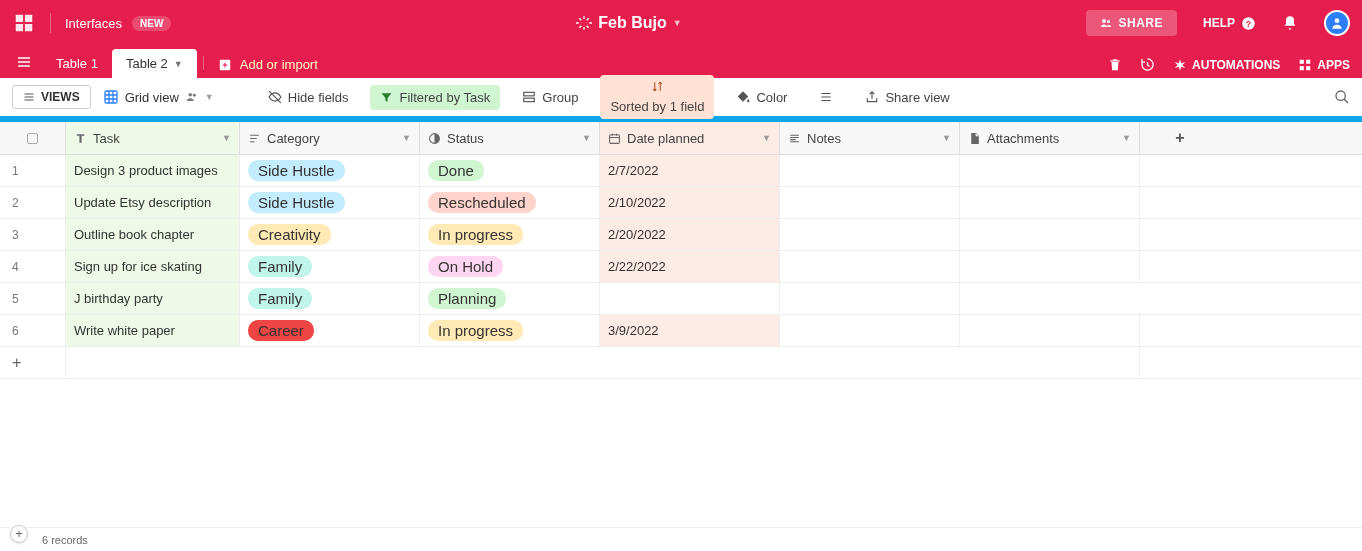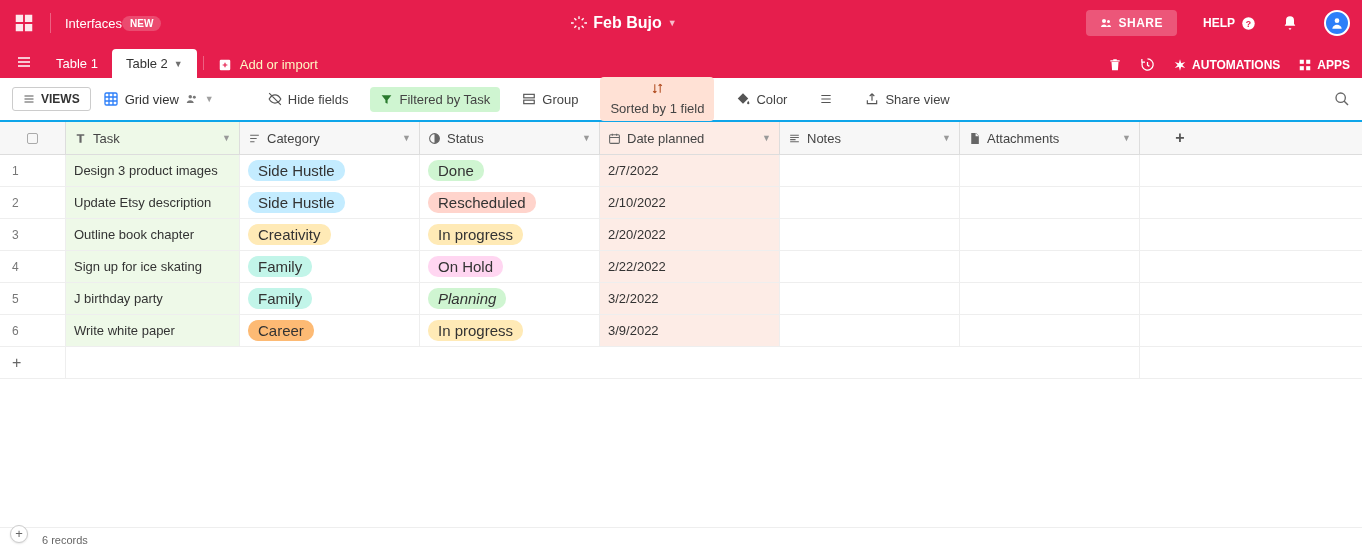--- a/index.html
+++ b/index.html
@@ -1,41 +1,41 @@
 <!DOCTYPE html>
 <html><head>
 <meta charset="utf-8">
 <style>
 * { box-sizing: border-box; margin: 0; padding: 0; }
 body { font-family: -apple-system, BlinkMacSystemFont, "Segoe UI", Helvetica, Arial, sans-serif; font-size: 13px; color: #333; background: #fff; width: 1362px; height: 551px; overflow: hidden; position: relative; }
 
 .topbar { background: #e61e4d; height: 46px; display: flex; align-items: center; padding: 0 12px; color: #fff; }
 .logo { width: 24px; height: 24px; display: flex; align-items: center; justify-content: center; }
 .divider-v { width: 1px; height: 20px; background: rgba(255,255,255,0.3); margin: 0 14px; }
-.interfaces { font-weight: 500; font-size: 13px; }
+.interfaces { font-weight: 500; font-size: 13px; margin-right: 10px; }
 .badge-new { background: rgba(255,255,255,0.2); border-radius: 10px; padding: 2px 8px; font-size: 10px; font-weight: 600; }
 .topbar-center { flex: 1; display: flex; align-items: center; justify-content: center; gap: 6px; }
 .base-title { font-weight: 600; font-size: 16px; }
 .topbar-right { display: flex; align-items: center; gap: 26px; }
 .share-btn { background: rgba(255,255,255,0.25); border-radius: 4px; padding: 6px 14px; display: flex; align-items: center; gap: 6px; font-weight: 700; font-size: 12px; letter-spacing: 0.5px; cursor: pointer; }
 .help { display: flex; align-items: center; gap: 6px; font-size: 12px; font-weight: 600; cursor: pointer; }
 .avatar { width: 26px; height: 26px; border-radius: 50%; background: #2d7ff9; border: 2px solid #fff; display: flex; align-items: center; justify-content: center; }
 
 .tabbar { background: #e61e4d; height: 32px; display: flex; align-items: flex-end; padding: 0 12px; }
 .hamburger { color: #fff; padding: 0 10px 8px 4px; cursor: pointer; }
 .tab { padding: 7px 14px; font-size: 13px; border-radius: 4px 4px 0 0; cursor: pointer; display: flex; align-items: center; gap: 6px; }
 .tab-inactive { color: #ffffff; }
 .tab-active { background: #fff; color: #333; font-weight: 500; }
 .caret { font-size: 9px; opacity: 0.7; }
 .tab-sep { width: 1px; height: 14px; background: rgba(255,255,255,0.3); margin: 0 6px 8px; }
 .add-import { color: #fef9c3; display: flex; align-items: center; gap: 8px; padding: 0 8px 6px; cursor: pointer; }
 .tabbar-right { margin-left: auto; display: flex; align-items: center; gap: 18px; padding-bottom: 6px; color: #fff; }
 .tabbar-right-item { display: flex; align-items: center; gap: 5px; font-size: 12px; font-weight: 600; cursor: pointer; }
 
-.toolbar { height: 44px; border-bottom: 2px solid #0ea5e9; display: flex; align-items: center; padding: 0 12px; gap: 12px; }
+.toolbar { height: 44px; border-bottom: 6px solid #0ea5e9; display: flex; align-items: center; padding: 0 12px; gap: 12px; }
 .views-btn { border: 1px solid #ccc; border-radius: 3px; padding: 4px 10px; display: flex; align-items: center; gap: 6px; font-weight: 600; font-size: 12px; cursor: pointer; }
 .gridview { display: flex; align-items: center; gap: 6px; color: #2d7ff9; font-weight: 500; cursor: pointer; }
 .gridview .label { color: #333; }
 .tb-item { display: flex; align-items: center; gap: 6px; padding: 5px 10px; border-radius: 4px; cursor: pointer; color: #444; font-size: 13px; }
 .tb-filter { background: #cff5d1; }
 .tb-sort { background: #ffe1d5; flex-direction: column; }
 .tb-spacer { flex: 1; }
 .search-icon { cursor: pointer; color: #666; }
 
 .grid { position: relative; }
@@ -53,26 +53,26 @@
 
 .data-row { display: flex; height: 32px; border-bottom: 1px solid #eee; }
 .cell-rownum { width: 66px; border-right: 1px solid #eee; display: flex; align-items: center; padding-left: 12px; color: #777; font-size: 12px; }
 .cell { border-right: 1px solid #eee; display: flex; align-items: center; padding: 0 8px; }
 .cell.col-task { background: #eef9e8; }
 .cell.col-date { background: #fdece6; }
 .pill { border-radius: 10px; padding: 2px 10px; font-size: 15px; display: inline-block; }
 .p-sidehustle { background: #c4ecff; }
 .p-creativity { background: #ffeab6; }
 .p-family { background: #c2f5e9; }
-.p-career { background: #fdba74; }
+.p-career { background: #ef4444; }
 .p-done { background: #cff5d1; }
 .p-rescheduled { background: #ffd4cc; }
 .p-inprogress { background: #ffeab6; }
 .p-onhold { background: #ffd6f1; }
-.p-planning { background: #cff5d1; font-style: italic; }
+.p-planning { background: #cff5d1; }
 
 .add-row { display: flex; height: 32px; border-bottom: 1px solid #eee; }
 .add-row .plus { width: 66px; border-right: 1px solid #eee; display:flex; align-items:center; padding-left: 12px; font-size:16px; color:#666; cursor:pointer; }
 .add-row .rest { flex: 0 0 1074px; border-right: 1px solid #eee; }
 
 .footer { position: absolute; bottom: 0; left: 0; right: 0; height: 24px; border-top: 1px solid #eee; display: flex; align-items: center; padding: 0 10px; font-size: 11px; color: #666; background: #fff; gap: 14px; }
 .footer-add { width: 18px; height: 18px; border: 1px solid #ccc; border-radius: 50%; display: flex; align-items: center; justify-content: center; cursor: pointer; font-size: 13px; margin-top: -12px; background: #fff; box-shadow: 0 1px 2px rgba(0,0,0,0.1); }
 
 .checkbox { width: 11px; height: 11px; border: 1.5px solid #aaa; border-radius: 2px; }
 svg { display: block; }
@@ -352,21 +352,20 @@
       </div>
       <div class="data-row">
         <div class="cell-rownum">5</div>
         <div class="cell col-task">J birthday party</div>
         <div class="cell col-cat">
           <span class="pill p-family">Family</span>
         </div>
         <div class="cell col-status">
           <span class="pill p-planning">Planning</span>
         </div>
-        <div class="cell col-date">3/2/2022</div>
         <div class="cell col-notes"></div>
         <div class="cell col-attach"></div>
       </div>
       <div class="data-row">
         <div class="cell-rownum">6</div>
         <div class="cell col-task">Write white paper</div>
         <div class="cell col-cat">
           <span class="pill p-career">Career</span>
         </div>
         <div class="cell col-status">

